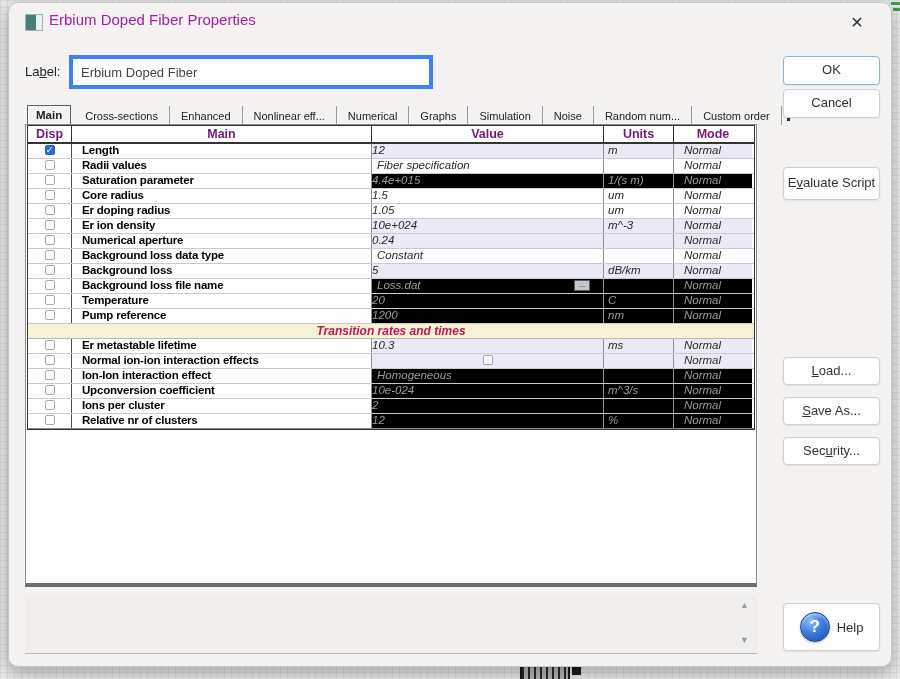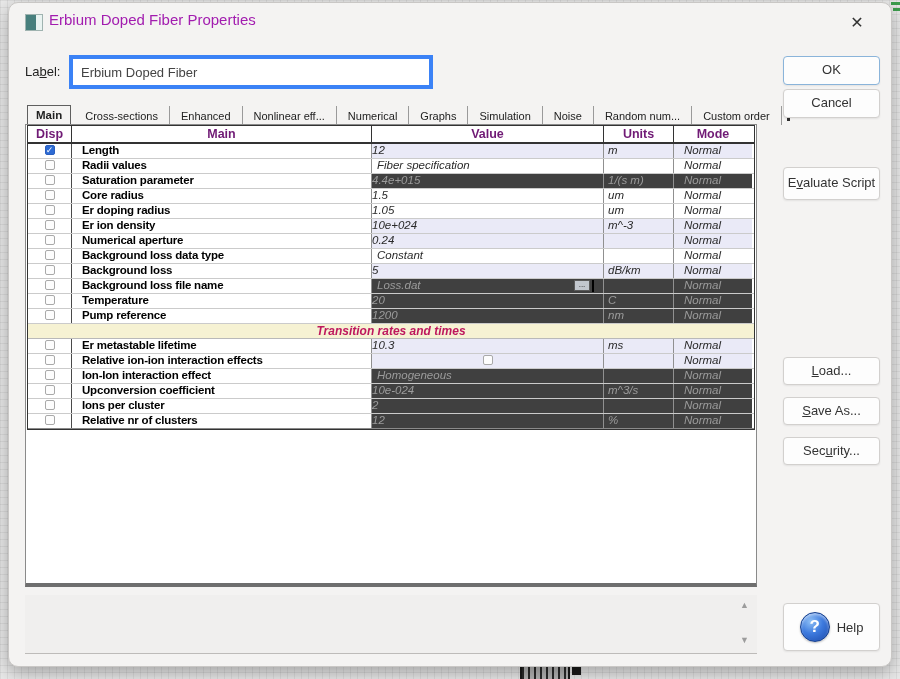--- a/index.html
+++ b/index.html
@@ -48,21 +48,21 @@
   .cell.disp{width:44px;border-right:1px solid #4a4a4a;text-align:center;background:#fff;padding-top:1px;}
   .cell.name{width:300px;border-right:1px solid #909090;background:#fff;color:#000;font-weight:bold;padding-left:10px;letter-spacing:-0.2px;}
   .cell.value{width:232px;border-right:1px solid #909090;font-style:italic;color:#2a2a2a;position:relative;}
   .cell.units{width:70px;border-right:1px solid #909090;font-style:italic;color:#2a2a2a;padding-left:4px;}
   .cell.mode{width:78px;font-style:italic;color:#2a2a2a;padding-left:10px;}
   .value.num{text-align:left;padding-right:4px;}
   .value.txt{text-align:left;padding-left:5px;}
   .value.ctr{text-align:center;padding-top:1px;}
   .prow.lav .value,.prow.lav .units,.prow.lav .mode{background:#eaeaf7;}
   .prow.white .value,.prow.white .units,.prow.white .mode{background:#ffffff;}
-  .prow.off .value,.prow.off .units,.prow.off .mode{background:#404040;color:#9b9b9b;}
+  .prow.off .value,.prow.off .units,.prow.off .mode{background:#000000;color:#9b9b9b;}
   .prow.section{display:block;background:#f6f2d3;text-align:center;font-weight:bold;font-style:italic;font-size:12px;
     color:#be185d;line-height:14px;border-bottom:1px solid #b9b9b9;}
   .cb{display:inline-block;width:10px;height:10px;border:1px solid #a9a9a9;background:#fdfdfd;border-radius:2px;
     vertical-align:top;box-sizing:border-box;font-size:9px;line-height:9px;text-align:center;}
   .cb.checked{background:#2e6bd4;border-color:#2a5fc0;color:#fff;}
   .browse{position:absolute;right:13px;top:1px;width:16px;height:11px;background:#c2c7ce;border:1px solid #5a5a5a;
     box-sizing:border-box;font-size:8px;line-height:8px;text-align:center;font-style:normal;color:#111;}
   .caret{position:absolute;right:9px;top:1px;width:2px;height:12px;background:#000;}
 
   
@@ -217,21 +217,21 @@
             <div class="prow section">Transition rates and times</div>
             <div class="prow lav">
               <div class="cell disp"><span class="cb"></span></div>
               <div class="cell name">Er metastable lifetime</div>
               <div class="cell value num">10.3</div>
               <div class="cell units">ms</div>
               <div class="cell mode">Normal</div>
             </div>
             <div class="prow lav">
               <div class="cell disp"><span class="cb"></span></div>
-              <div class="cell name">Relative ion-ion interaction effects</div>
+              <div class="cell name">Normal ion-ion interaction effects</div>
               <div class="cell value ctr"><span class="cb"></span></div>
               <div class="cell units"></div>
               <div class="cell mode">Normal</div>
             </div>
             <div class="prow white off">
               <div class="cell disp"><span class="cb"></span></div>
               <div class="cell name">Ion-Ion interaction effect</div>
               <div class="cell value txt">Homogeneous</div>
               <div class="cell units"></div>
               <div class="cell mode">Normal</div>

